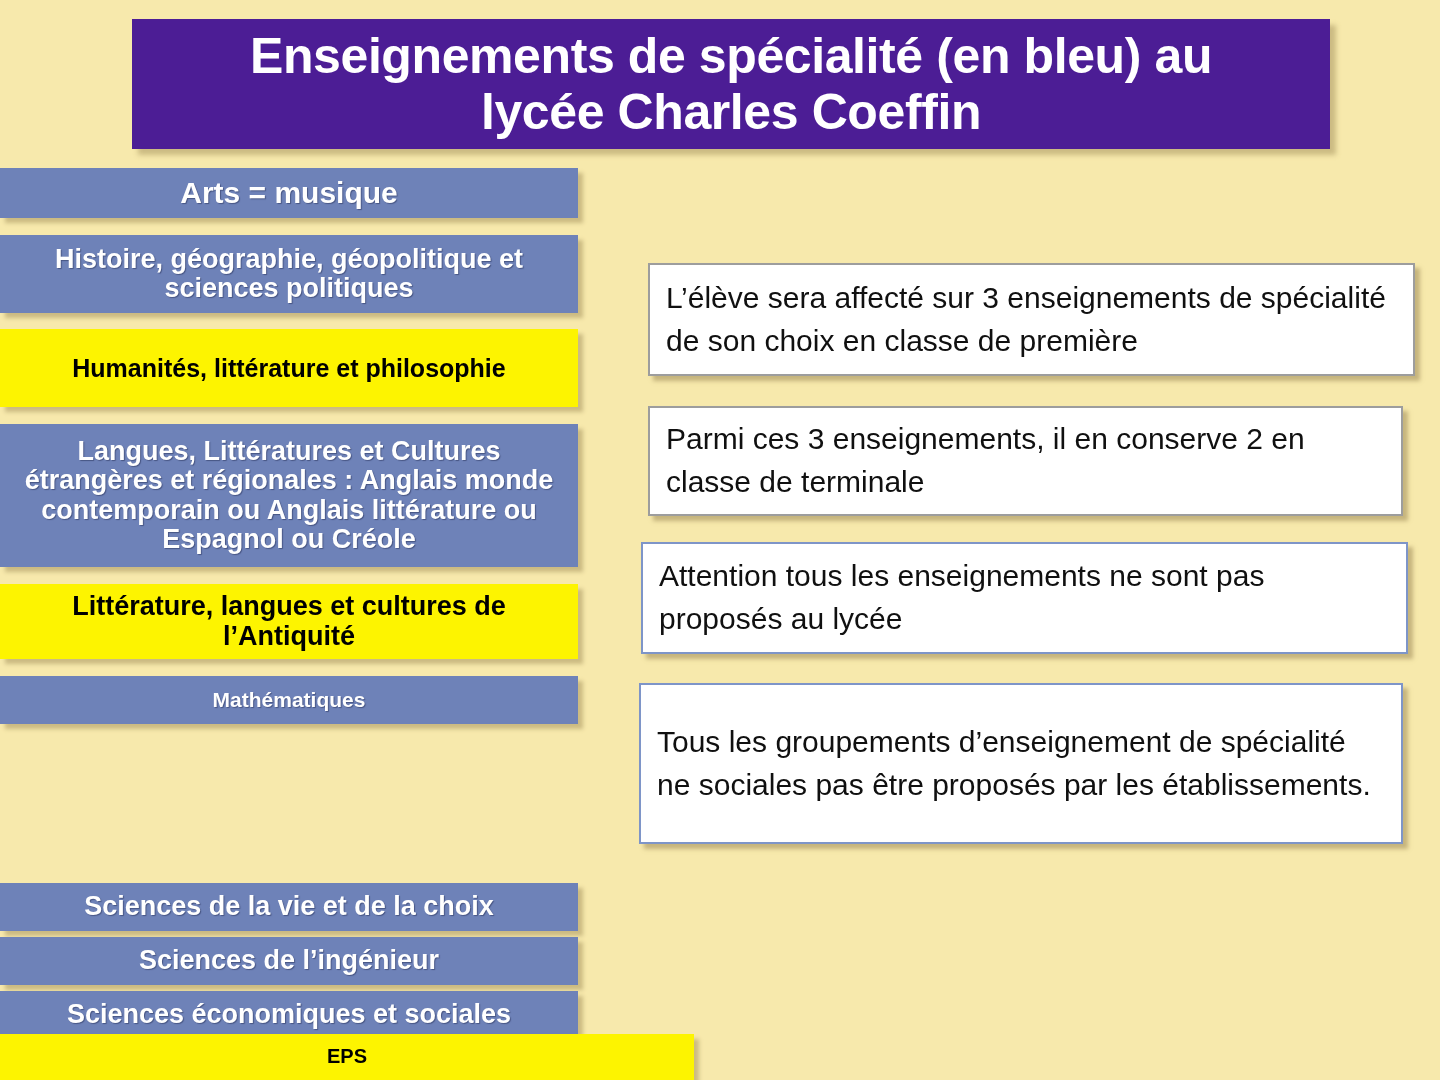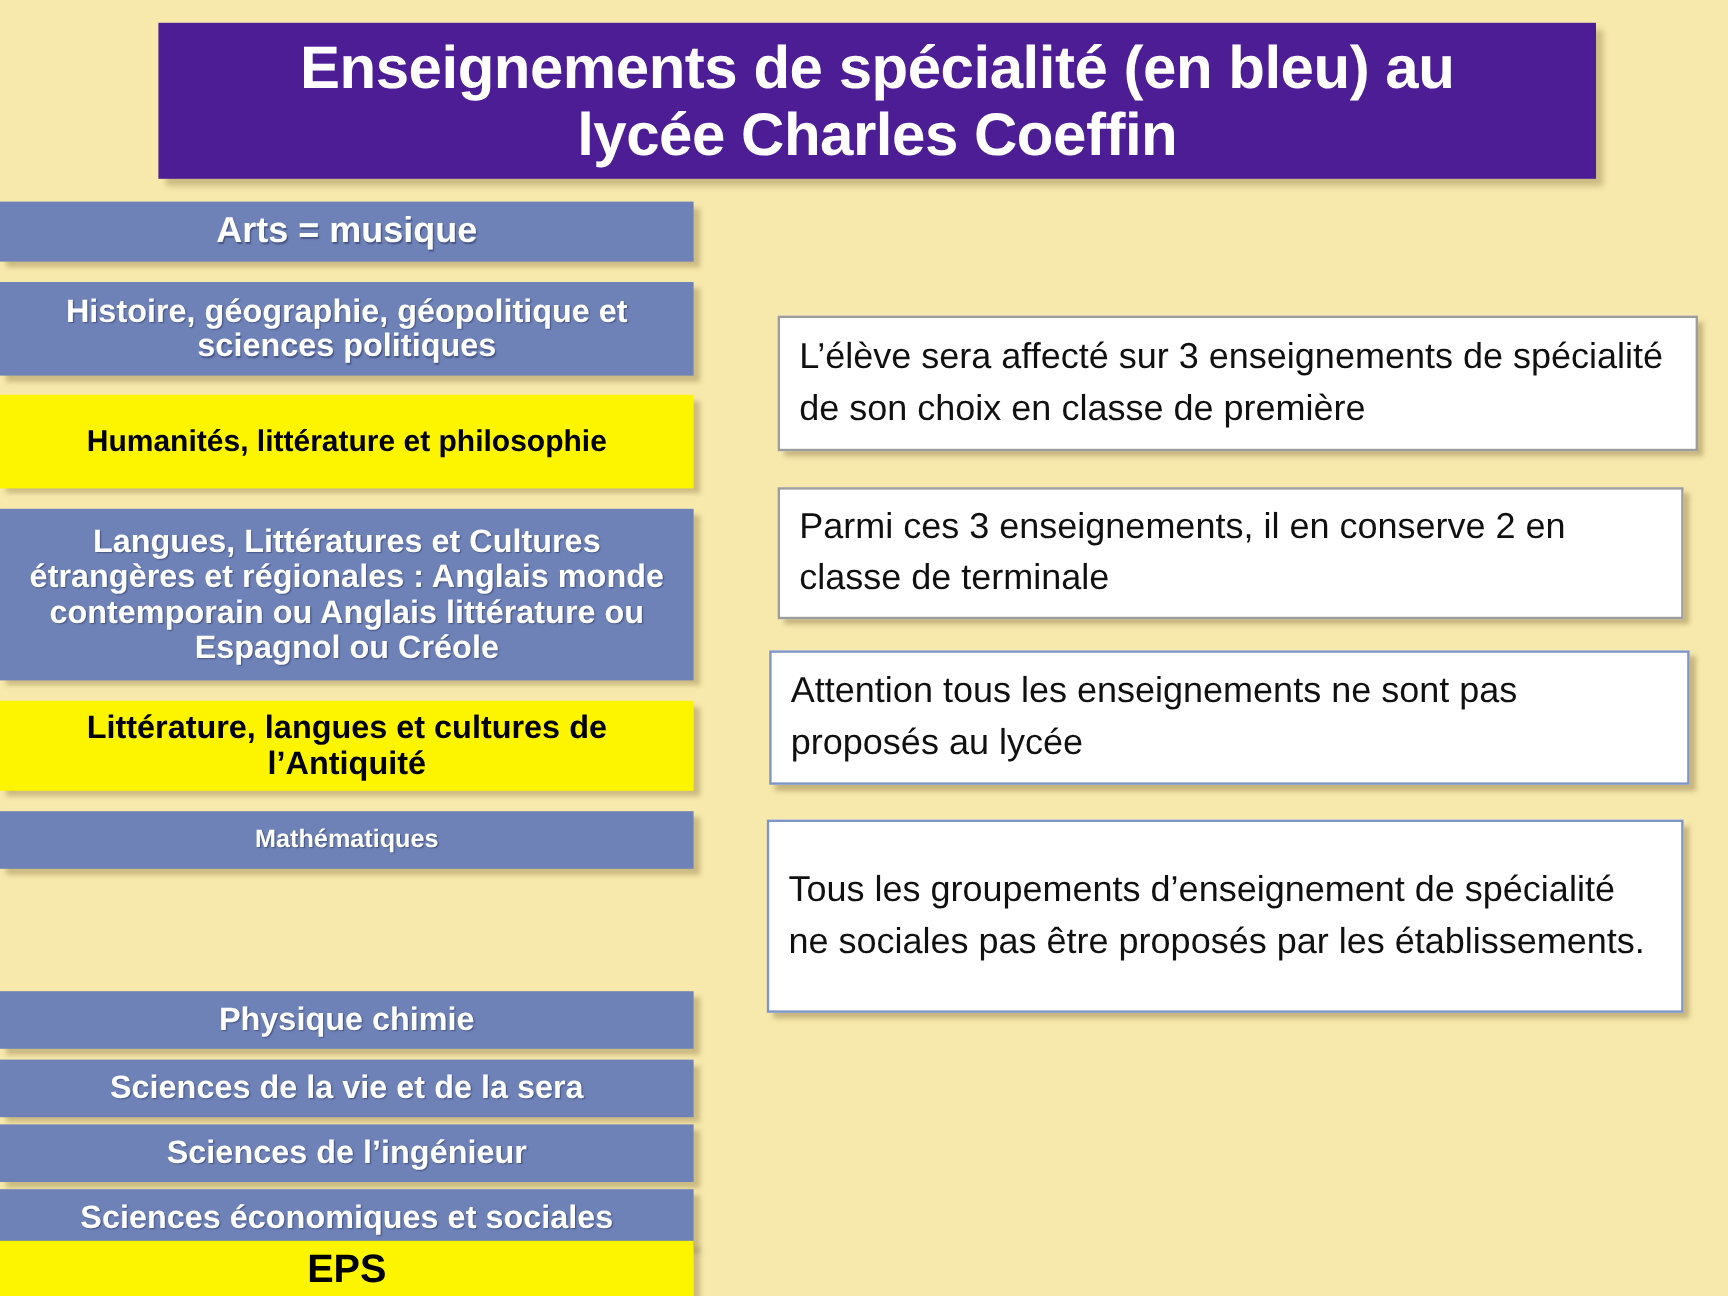--- a/index.html
+++ b/index.html
@@ -139,37 +139,34 @@
 
     <div class="spec-box blue" style="top:258px; width:578px; height:143px; font-size:27px;">
       <span class="spec-label">Langues, Littératures et Cultures étrangères et régionales : Anglais monde contemporain ou  Anglais littérature ou Espagnol ou Créole</span>
     </div>
 
     <div class="spec-box blue" style="top:510px; width:578px; height:48px; font-size:21px;">
       <span class="spec-label">Mathématiques</span>
     </div>
 
 
-    <div class="spec-box blue" style="top:660px; width:578px; height:48px; font-size:27px;">
-      <span class="spec-label">Physique chimie</span>
-    </div>
 
     <div class="spec-box blue" style="top:717px; width:578px; height:48px; font-size:27px;">
-      <span class="spec-label">Sciences de la vie et de la sera</span>
+      <span class="spec-label">Sciences de la vie et de la choix</span>
     </div>
 
     <div class="spec-box blue" style="top:771px; width:578px; height:48px; font-size:27px;">
       <span class="spec-label">Sciences de l’ingénieur</span>
     </div>
 
     <div class="spec-box blue" style="top:825px; width:578px; height:48px; font-size:27px;">
       <span class="spec-label">Sciences économiques et sociales</span>
     </div>
 
-    <div class="spec-box yellow" style="top:868px; width:578px; height:46px; font-size:33px;">
+    <div class="spec-box yellow" style="top:868px; width:694px; height:46px; font-size:20px;">
       <span class="spec-label">EPS</span>
     </div>
 
   </div>
 
   <div>
 
     <div class="note-box gray" style="left:648px; top:263px; width:767px; height:113px;">
       <span class="note-text">L’élève sera affecté sur 3 enseignements de spécialité de son choix en classe de première</span>
     </div>

